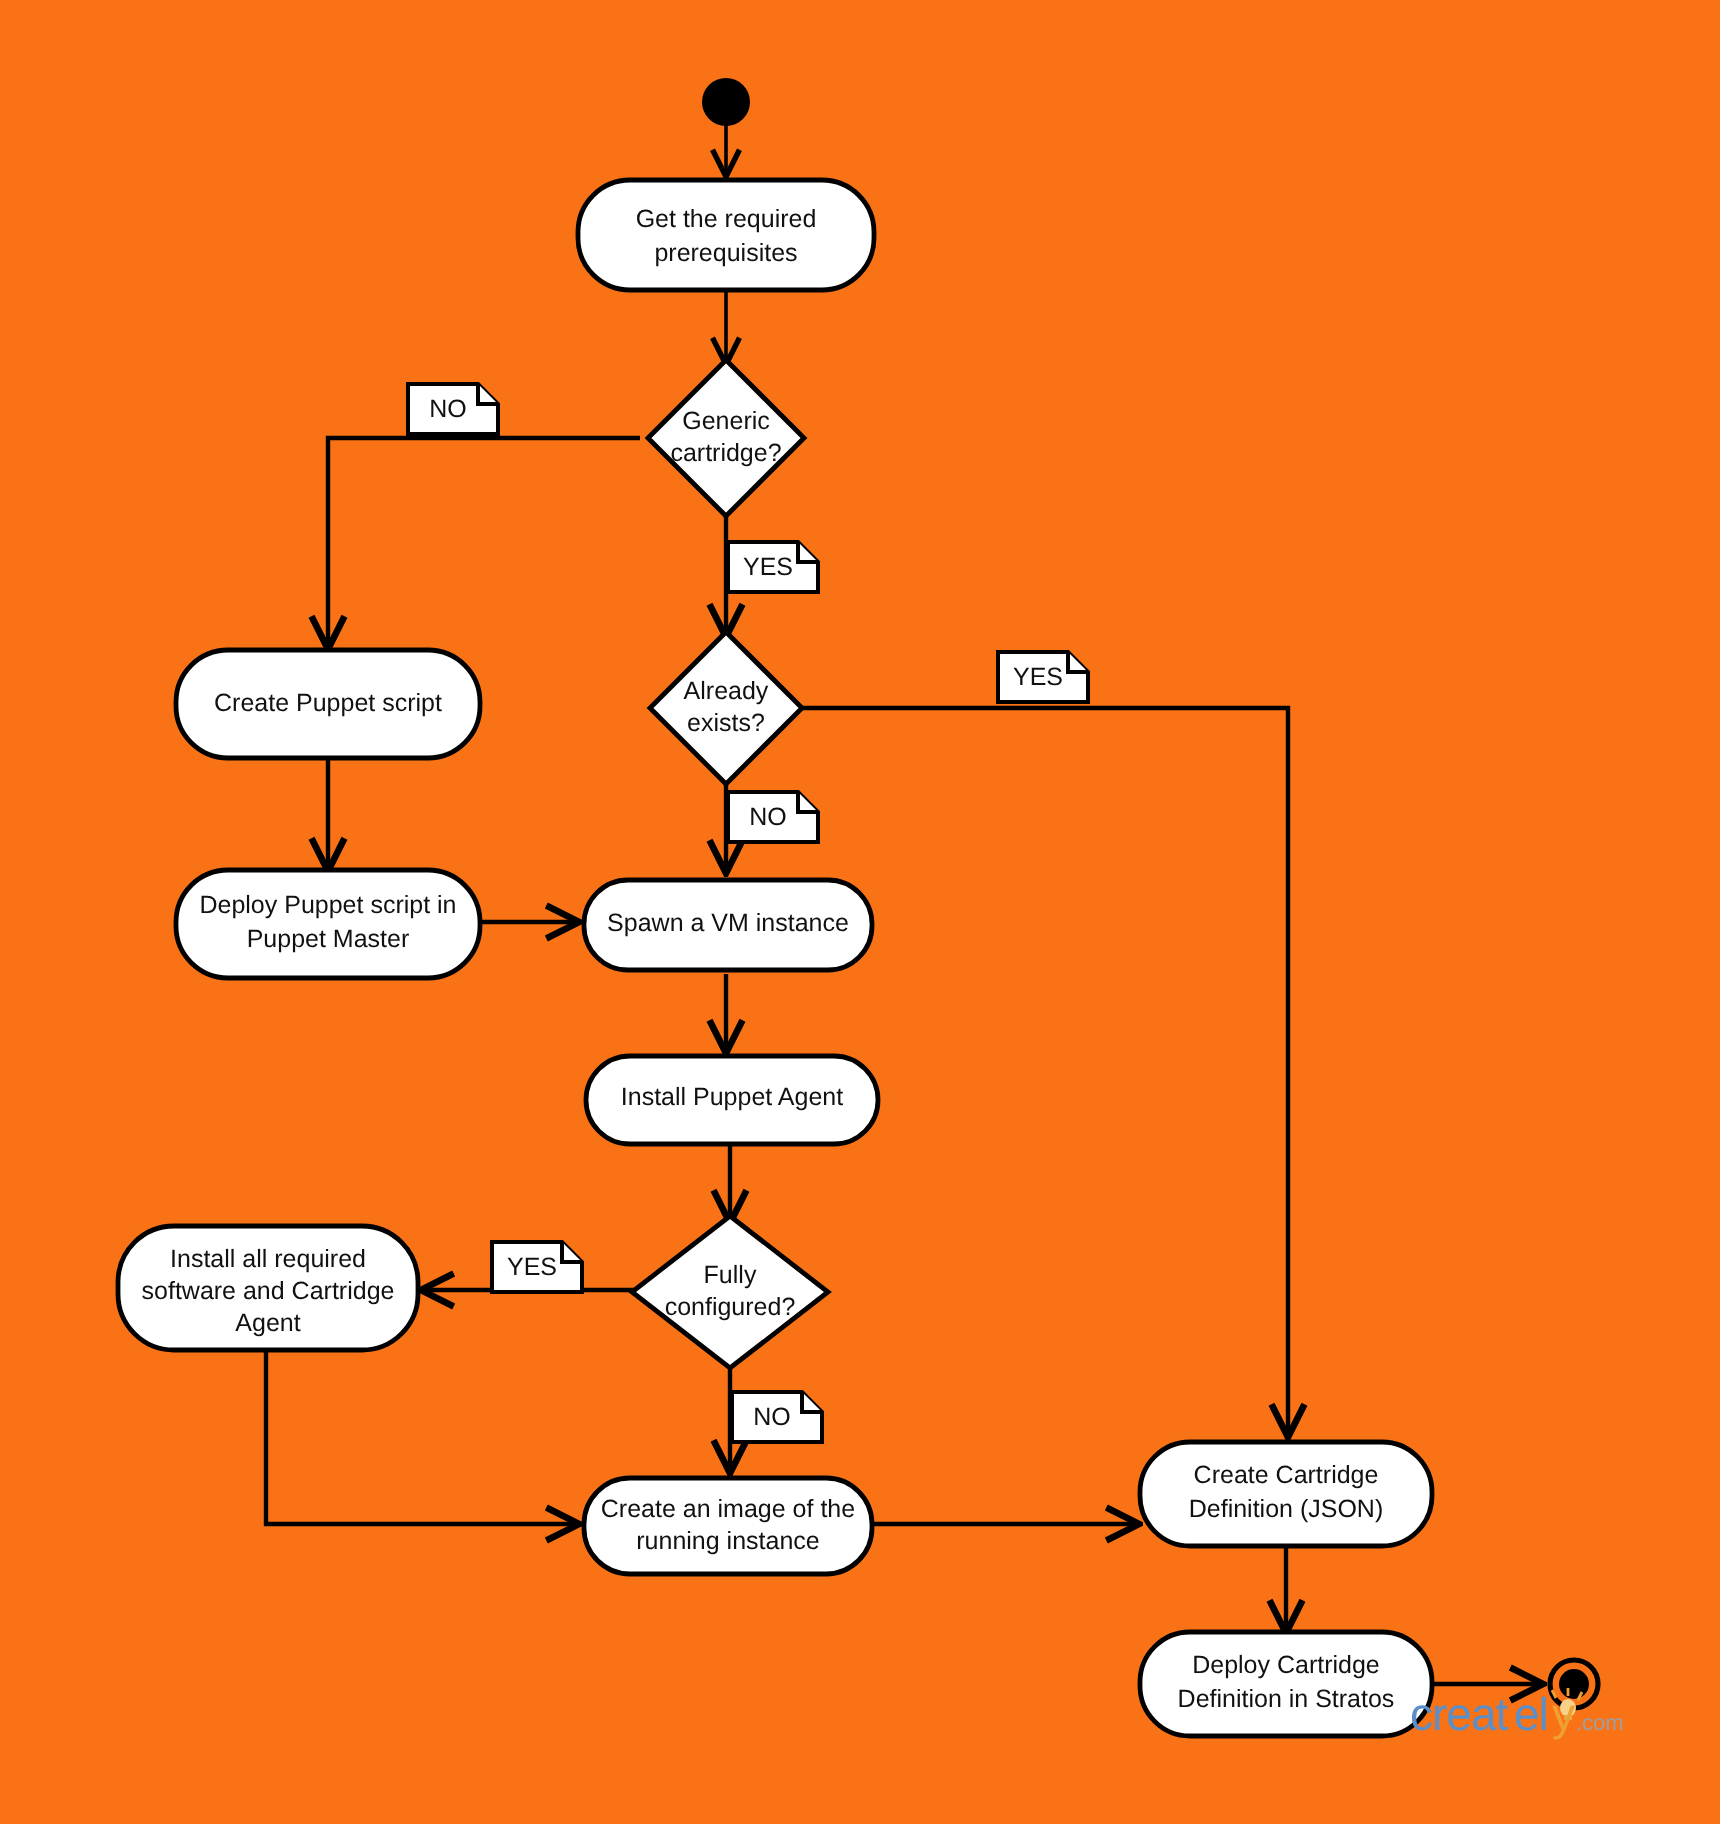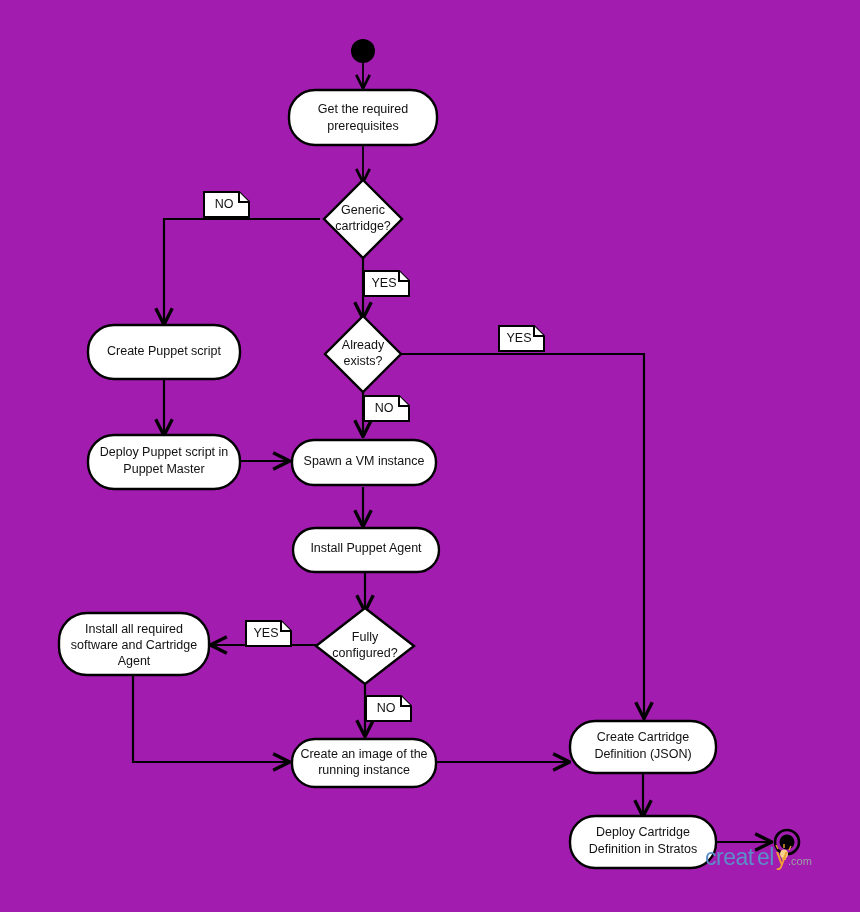--- a/index.html
+++ b/index.html
@@ -4,21 +4,21 @@
 <style>
   html, body {
     margin: 0;
     padding: 0;
     background: #f5f5f5;
   }
   #canvas {
     position: relative;
     width: 860px;
     height: 912px;
-    background: #a21caf;
+    background: #f97316;
     font-family: "Liberation Sans", sans-serif;
     overflow: hidden;
     text-decoration: underline;
   }
   #diagram-svg {
     position: absolute;
     top: 0;
     left: 0;
     width: 860px;
     height: 912px;

